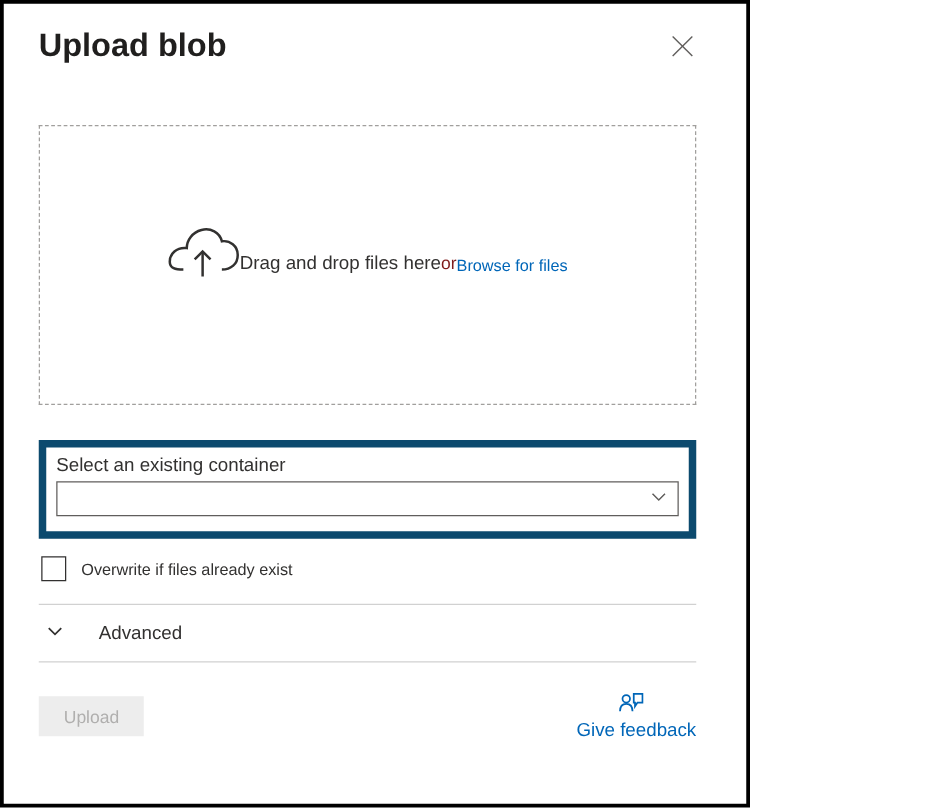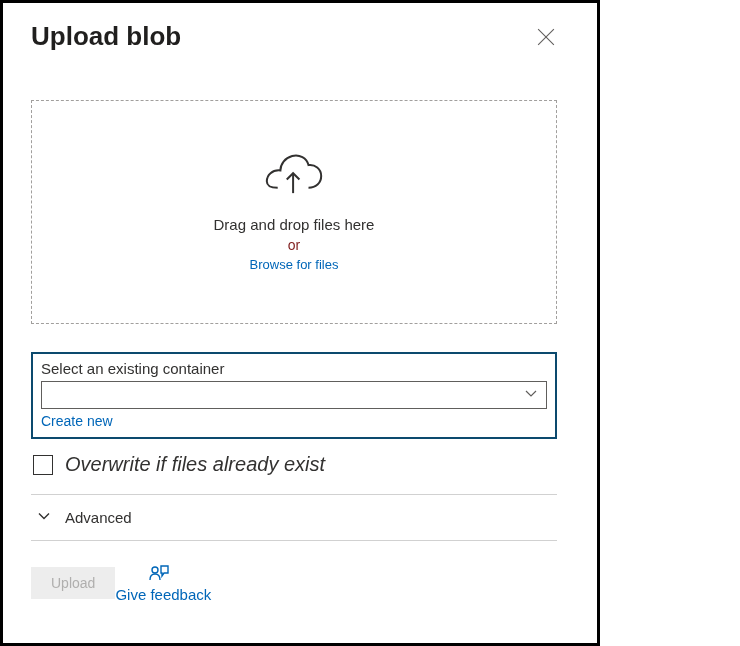--- a/index.html
+++ b/index.html
@@ -42,21 +42,20 @@
       margin-top: 6px;
     }
     .close-btn svg {
       width: 18px;
       height: 18px;
     }
     .dropzone {
       border: 1px dashed #a19f9d;
       height: 224px;
       display: flex;
-      flex-direction: column;
       align-items: center;
       justify-content: center;
       margin-bottom: 28px;
     }
     .cloud-icon {
       margin-bottom: 16px;
     }
     .cloud-icon svg {
       width: 58px;
       height: 44px;
@@ -70,21 +69,21 @@
       font-size: 14px;
       color: #7f1d1d;
       margin-bottom: 4px;
     }
     .browse-link {
       font-size: 13px;
       color: #0066b8;
       cursor: pointer;
     }
     .highlight-box {
-      border: 2px solid #0c4a6e;
+      border: 6px solid #0c4a6e;
       padding: 6px 8px 8px 8px;
       margin-bottom: 14px;
     }
     .field-label {
       font-size: 15px;
       color: #323130;
       margin-bottom: 4px;
     }
     .select-wrapper {
       position: relative;
@@ -118,49 +117,50 @@
       padding: 0 2px;
     }
     .checkbox-box {
       width: 20px;
       height: 20px;
       border: 1px solid #323130;
       margin-right: 12px;
       cursor: pointer;
     }
     .checkbox-label {
-      font-size: 20px;
-      color: #323130;
-      font-style: italic;
+      font-size: 13px;
+      color: #323130;
     }
     .divider {
       border: none;
       border-top: 1px solid #d1d1d1;
       margin: 0;
     }
     .advanced-row {
       display: flex;
       align-items: center;
       padding: 14px 6px;
       cursor: pointer;
+      gap: 14px;
     }
     .advanced-chevron {
       margin-right: 14px;
       color: #323130;
     }
     .advanced-chevron svg {
       width: 14px;
       height: 14px;
     }
     .advanced-label {
       font-size: 15px;
       color: #323130;
     }
     .footer {
       display: flex;
+      justify-content: space-between;
       align-items: center;
       margin-top: 22px;
     }
     .upload-btn {
       background: #ededed;
       color: #b0afae;
       border: none;
       padding: 8px 20px;
       font-size: 14px;
       cursor: default;
@@ -214,21 +214,20 @@
   <div class="highlight-box">
     <div class="field-label">Select an existing container</div>
     <div class="select-wrapper">
       <span></span>
       <span class="select-chevron">
         <svg viewBox="0 0 14 14" fill="none" stroke="currentColor" stroke-width="1.2">
           <polyline points="2,4.5 7,9.5 12,4.5"></polyline>
         </svg>
       </span>
     </div>
-    <div class="create-new-link">Create new</div>
   </div>
 
   <div class="checkbox-row">
     <div class="checkbox-box"></div>
     <div class="checkbox-label">Overwrite if files already exist</div>
   </div>
 
   <hr class="divider">
 
   <div class="advanced-row">

